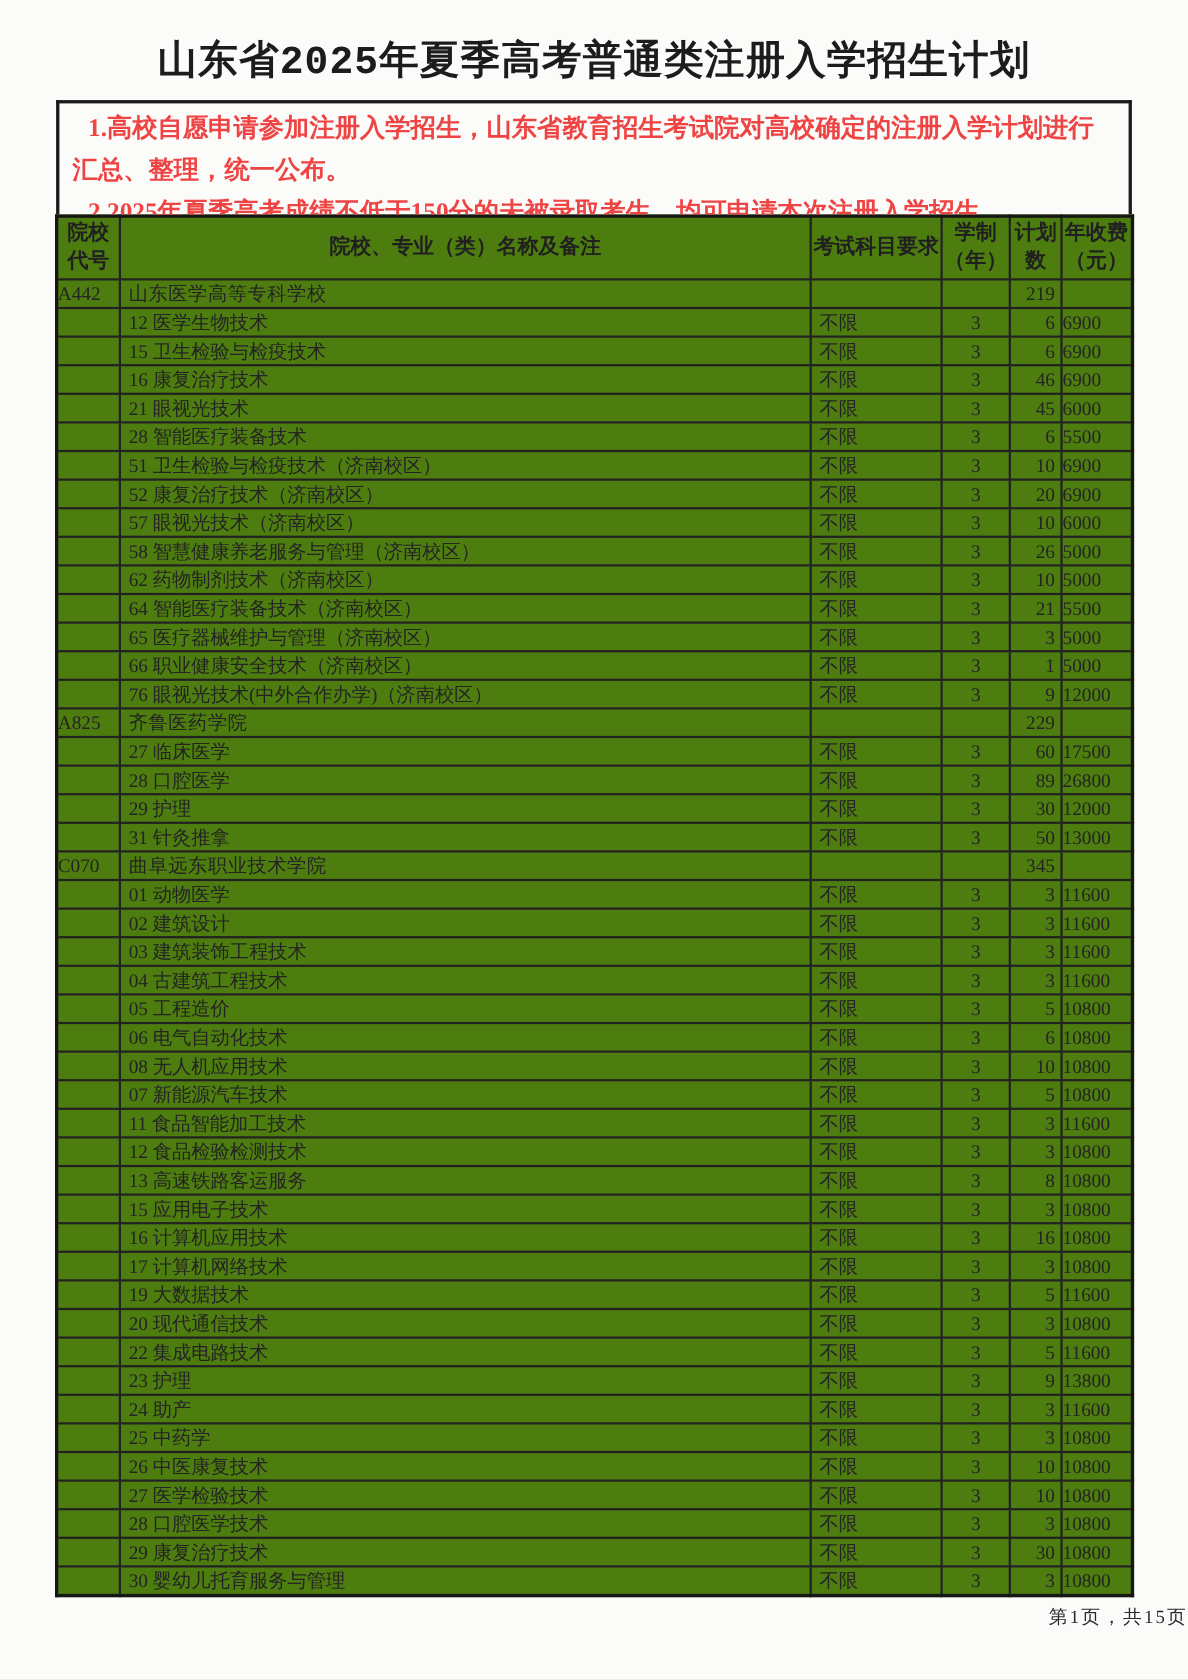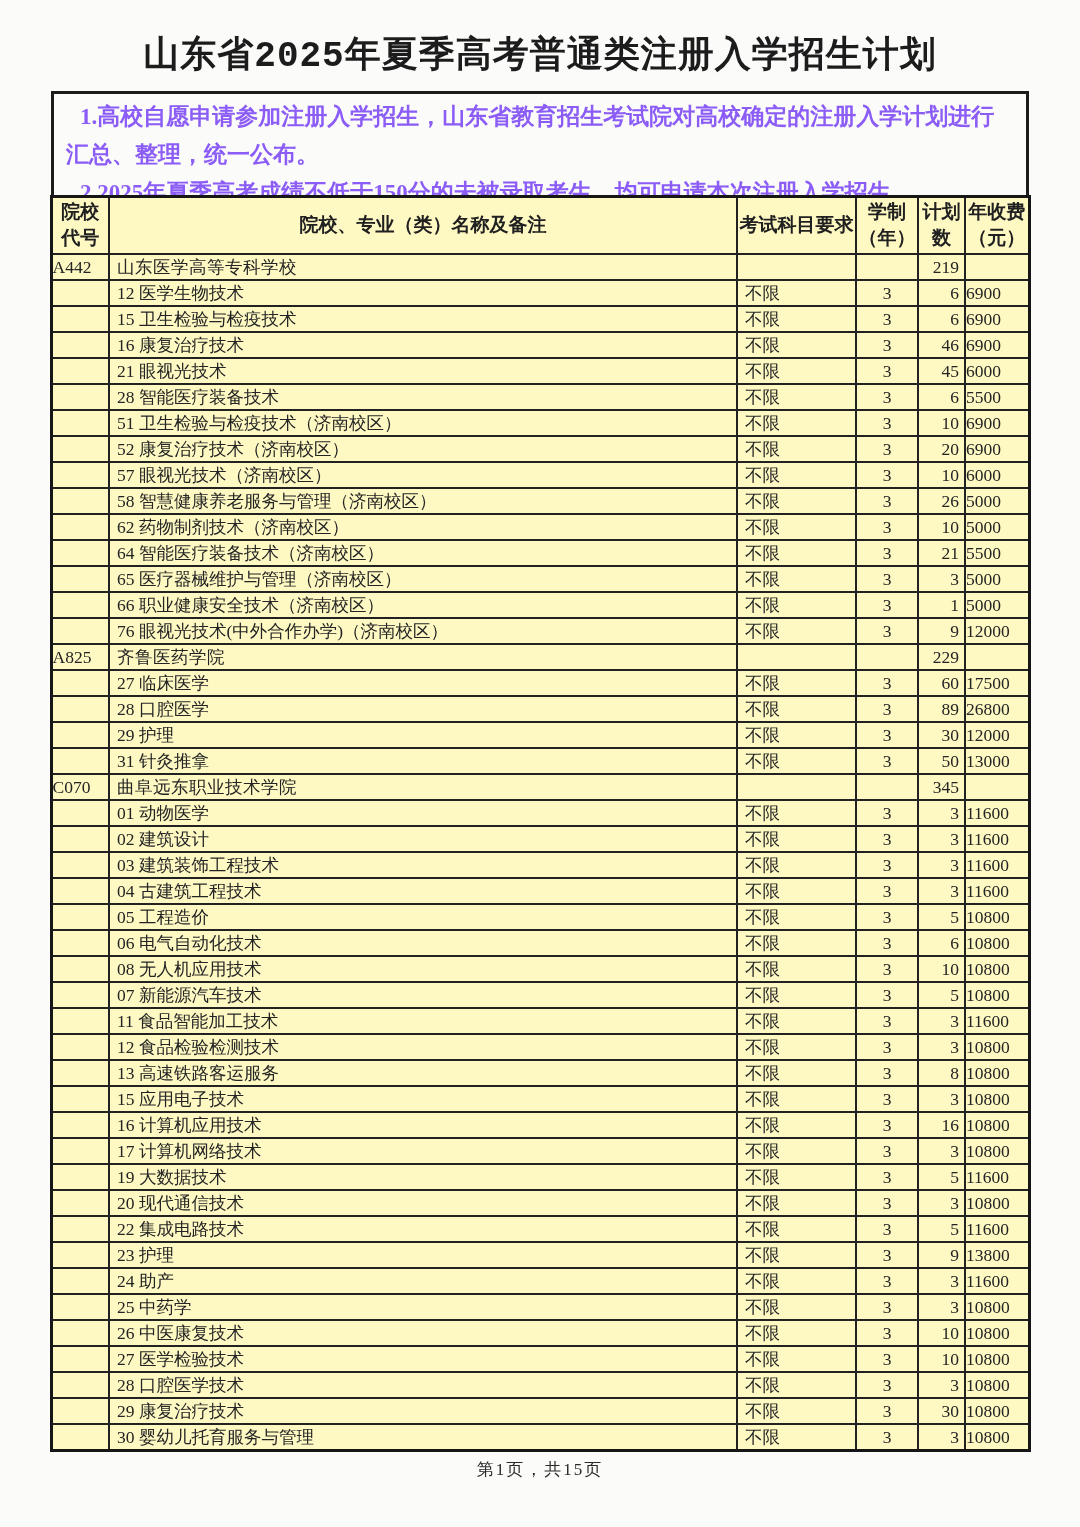--- a/index.html
+++ b/index.html
@@ -27,30 +27,30 @@
     width: 978px;
     height: 104px;
     margin: 12px auto 0 auto;
     border: 3px solid #1b1b1b;
     border-bottom: none;
     padding: 4px 12px 0 12px;
     overflow: hidden;
     font-size: 23px;
     font-weight: bold;
     line-height: 38px;
-    color: #8b5cf6;
+    color: #ef4444;
   }
   .notes p { text-indent: 14px; }
   table.plan-table {
     width: 978px;
     margin: 0 auto;
     border-collapse: collapse;
     table-layout: fixed;
     border: 3px solid #161616;
-    background: #fef9c3;
+    background: #4d7c0f;
   }
   .plan-table th, .plan-table td {
     border: 2px solid #222;
     overflow: hidden;
     white-space: nowrap;
   }
   .plan-table thead th {
     height: 57px;
     font-size: 19px;
     font-weight: bold;
@@ -69,21 +69,21 @@
   }
   .c-code  { text-align: left; }
   .c-name  { text-align: left;  padding-left: 7px; }
   .c-req   { text-align: left;  padding-left: 7px; }
   .c-years { text-align: center; }
   .c-plan  { text-align: right; padding-right: 5px; }
   .c-fee   { padding-right: 6px; }
   tr.school .c-name { letter-spacing: 0.5px; margin-left: 30px; }
   .footer {
     margin-top: 6px;
-    text-align: center;
+    text-align: right;
     font-size: 17px;
     color: #2a2a2a;
     letter-spacing: 2px;
   }
 </style>
 </head>
 <body>
 
 <div class="page">
 

